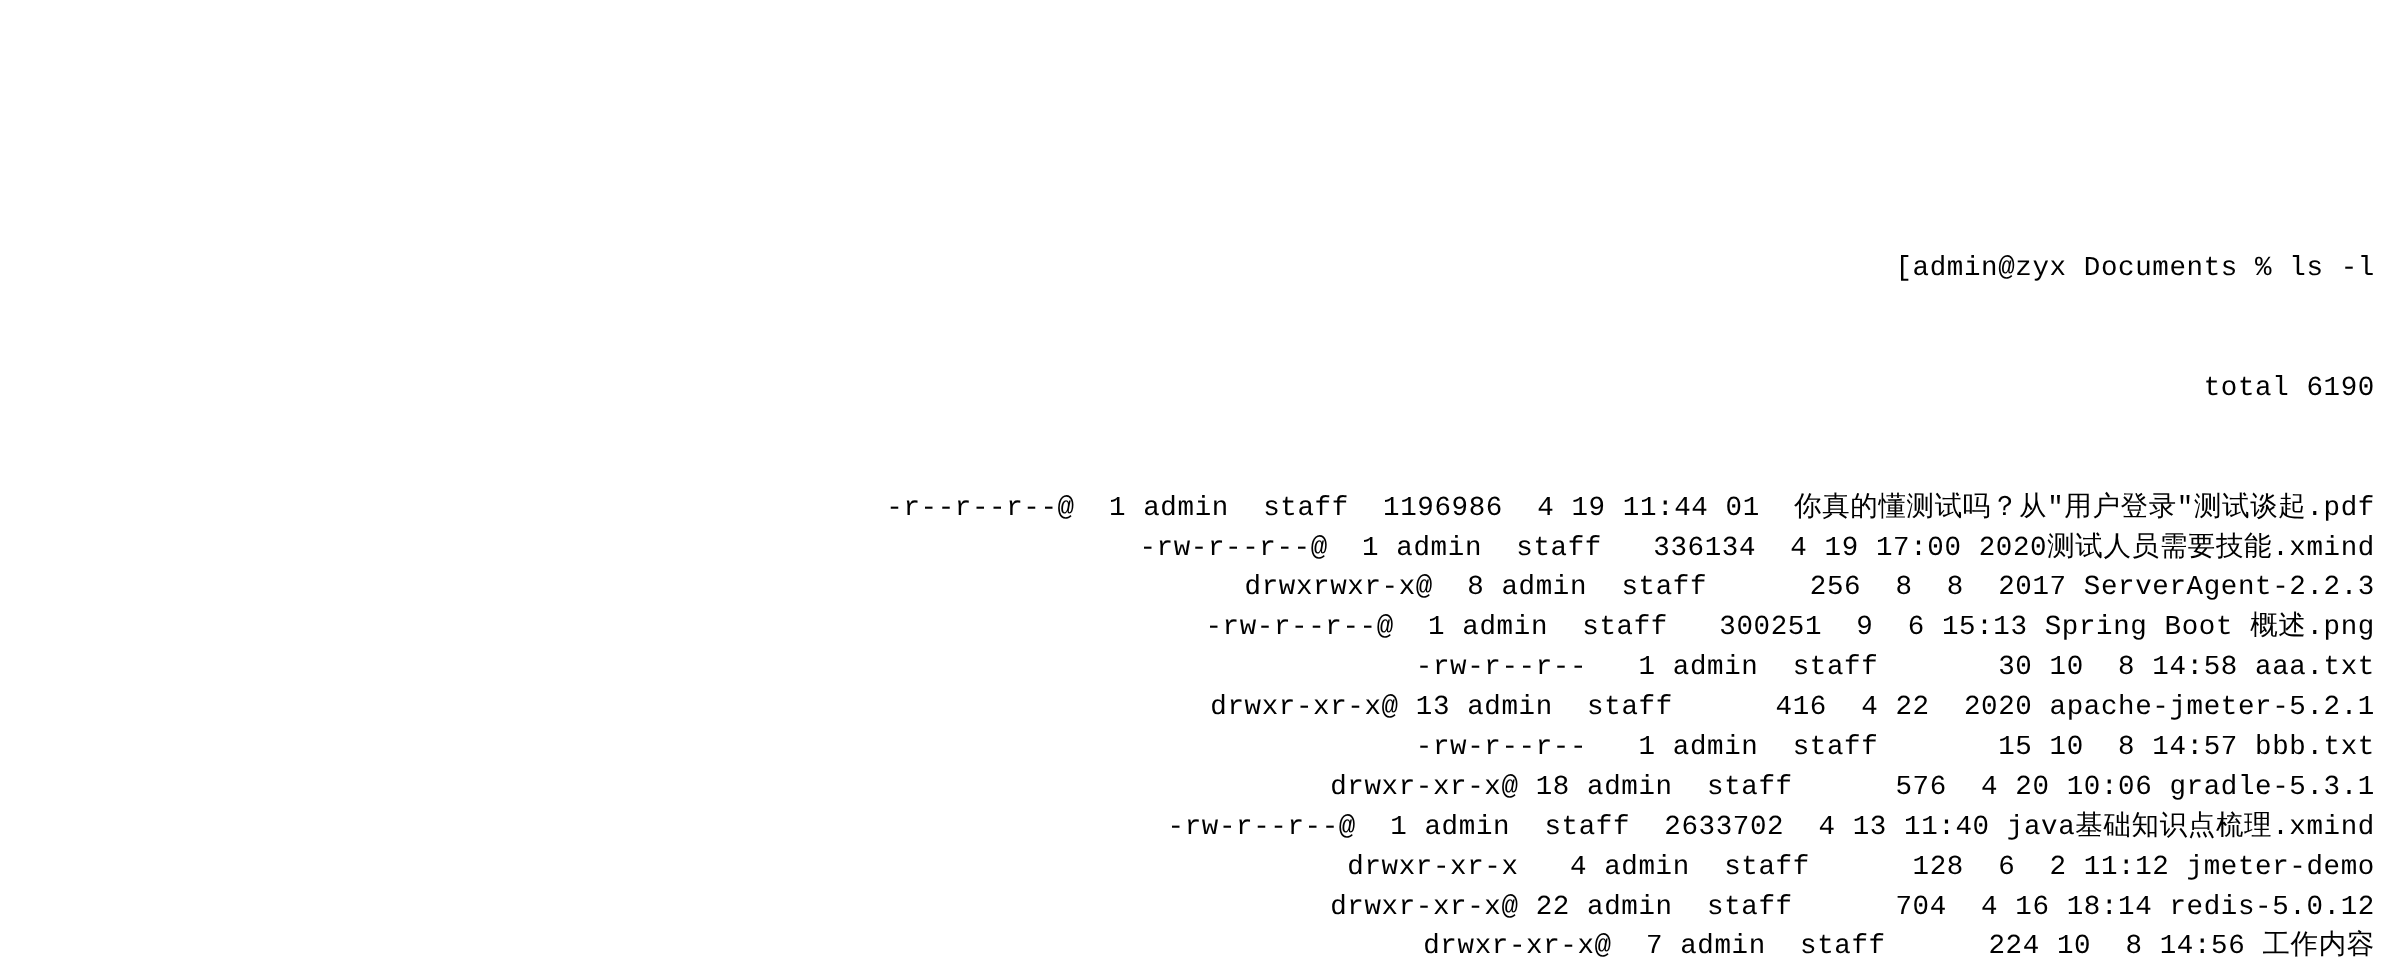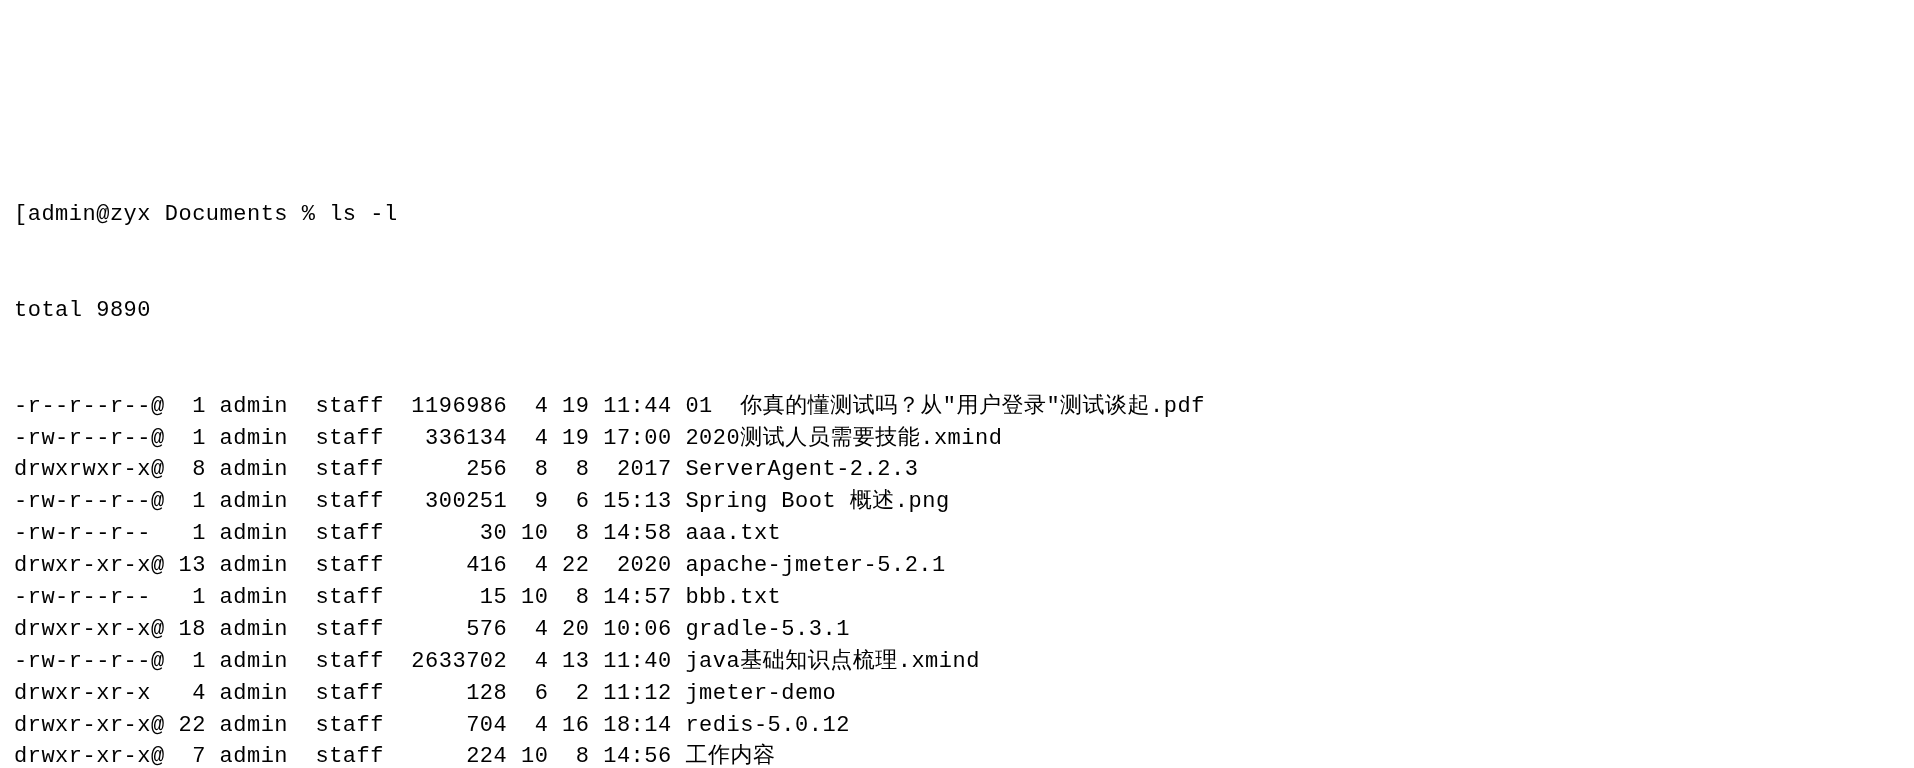--- a/index.html
+++ b/index.html
@@ -16,27 +16,28 @@
       padding: 8px 14px;
       white-space: pre;
       letter-spacing: 0.5px;
     }
     .terminal {
       white-space: pre-wrap;
       word-break: break-all;
     }
     .line {
       display: block;
+      text-align: right;
     }
   </style>
 </head>
 <body>
 
 
 
 <div class="terminal">
   <span class="line">[admin@zyx Documents % ls -l</span>
-  <span class="line">total 9890</span>
+  <span class="line">total 6190</span>
   <div id="listing"><span class="line">-r--r--r--@  1 admin  staff  1196986  4 19 11:44 01  你真的懂测试吗？从"用户登录"测试谈起.pdf</span><span class="line">-rw-r--r--@  1 admin  staff   336134  4 19 17:00 2020测试人员需要技能.xmind</span><span class="line">drwxrwxr-x@  8 admin  staff      256  8  8  2017 ServerAgent-2.2.3</span><span class="line">-rw-r--r--@  1 admin  staff   300251  9  6 15:13 Spring Boot 概述.png</span><span class="line">-rw-r--r--   1 admin  staff       30 10  8 14:58 aaa.txt</span><span class="line">drwxr-xr-x@ 13 admin  staff      416  4 22  2020 apache-jmeter-5.2.1</span><span class="line">-rw-r--r--   1 admin  staff       15 10  8 14:57 bbb.txt</span><span class="line">drwxr-xr-x@ 18 admin  staff      576  4 20 10:06 gradle-5.3.1</span><span class="line">-rw-r--r--@  1 admin  staff  2633702  4 13 11:40 java基础知识点梳理.xmind</span><span class="line">drwxr-xr-x   4 admin  staff      128  6  2 11:12 jmeter-demo</span><span class="line">drwxr-xr-x@ 22 admin  staff      704  4 16 18:14 redis-5.0.12</span><span class="line">drwxr-xr-x@  7 admin  staff      224 10  8 14:56 工作内容</span></div>
 </div>
 
 
 
 
 </body></html>

